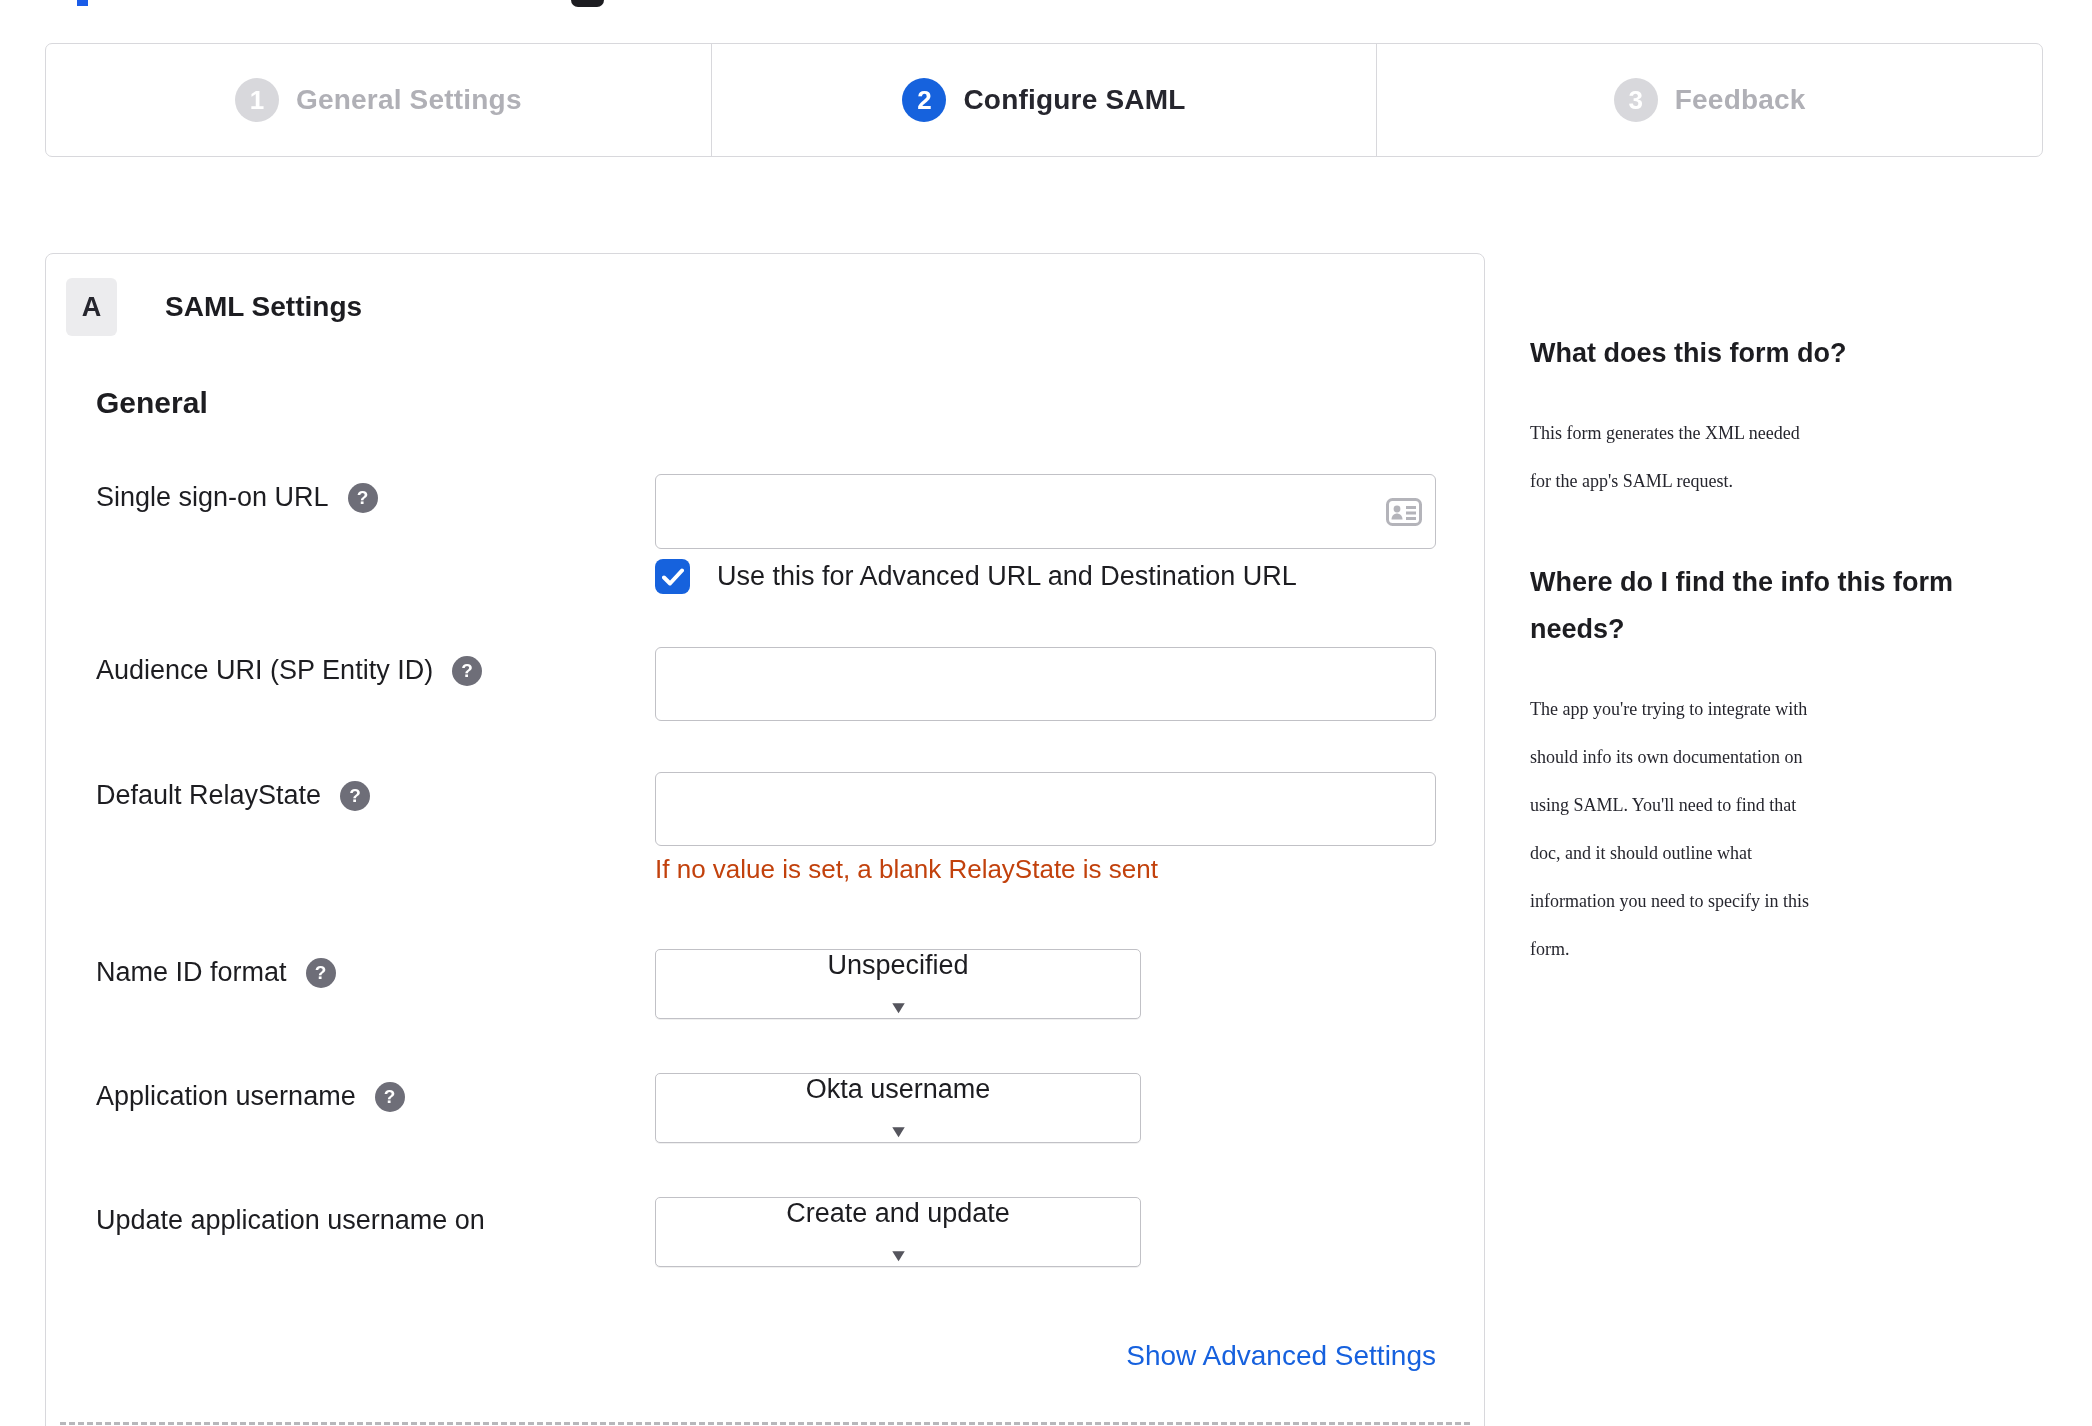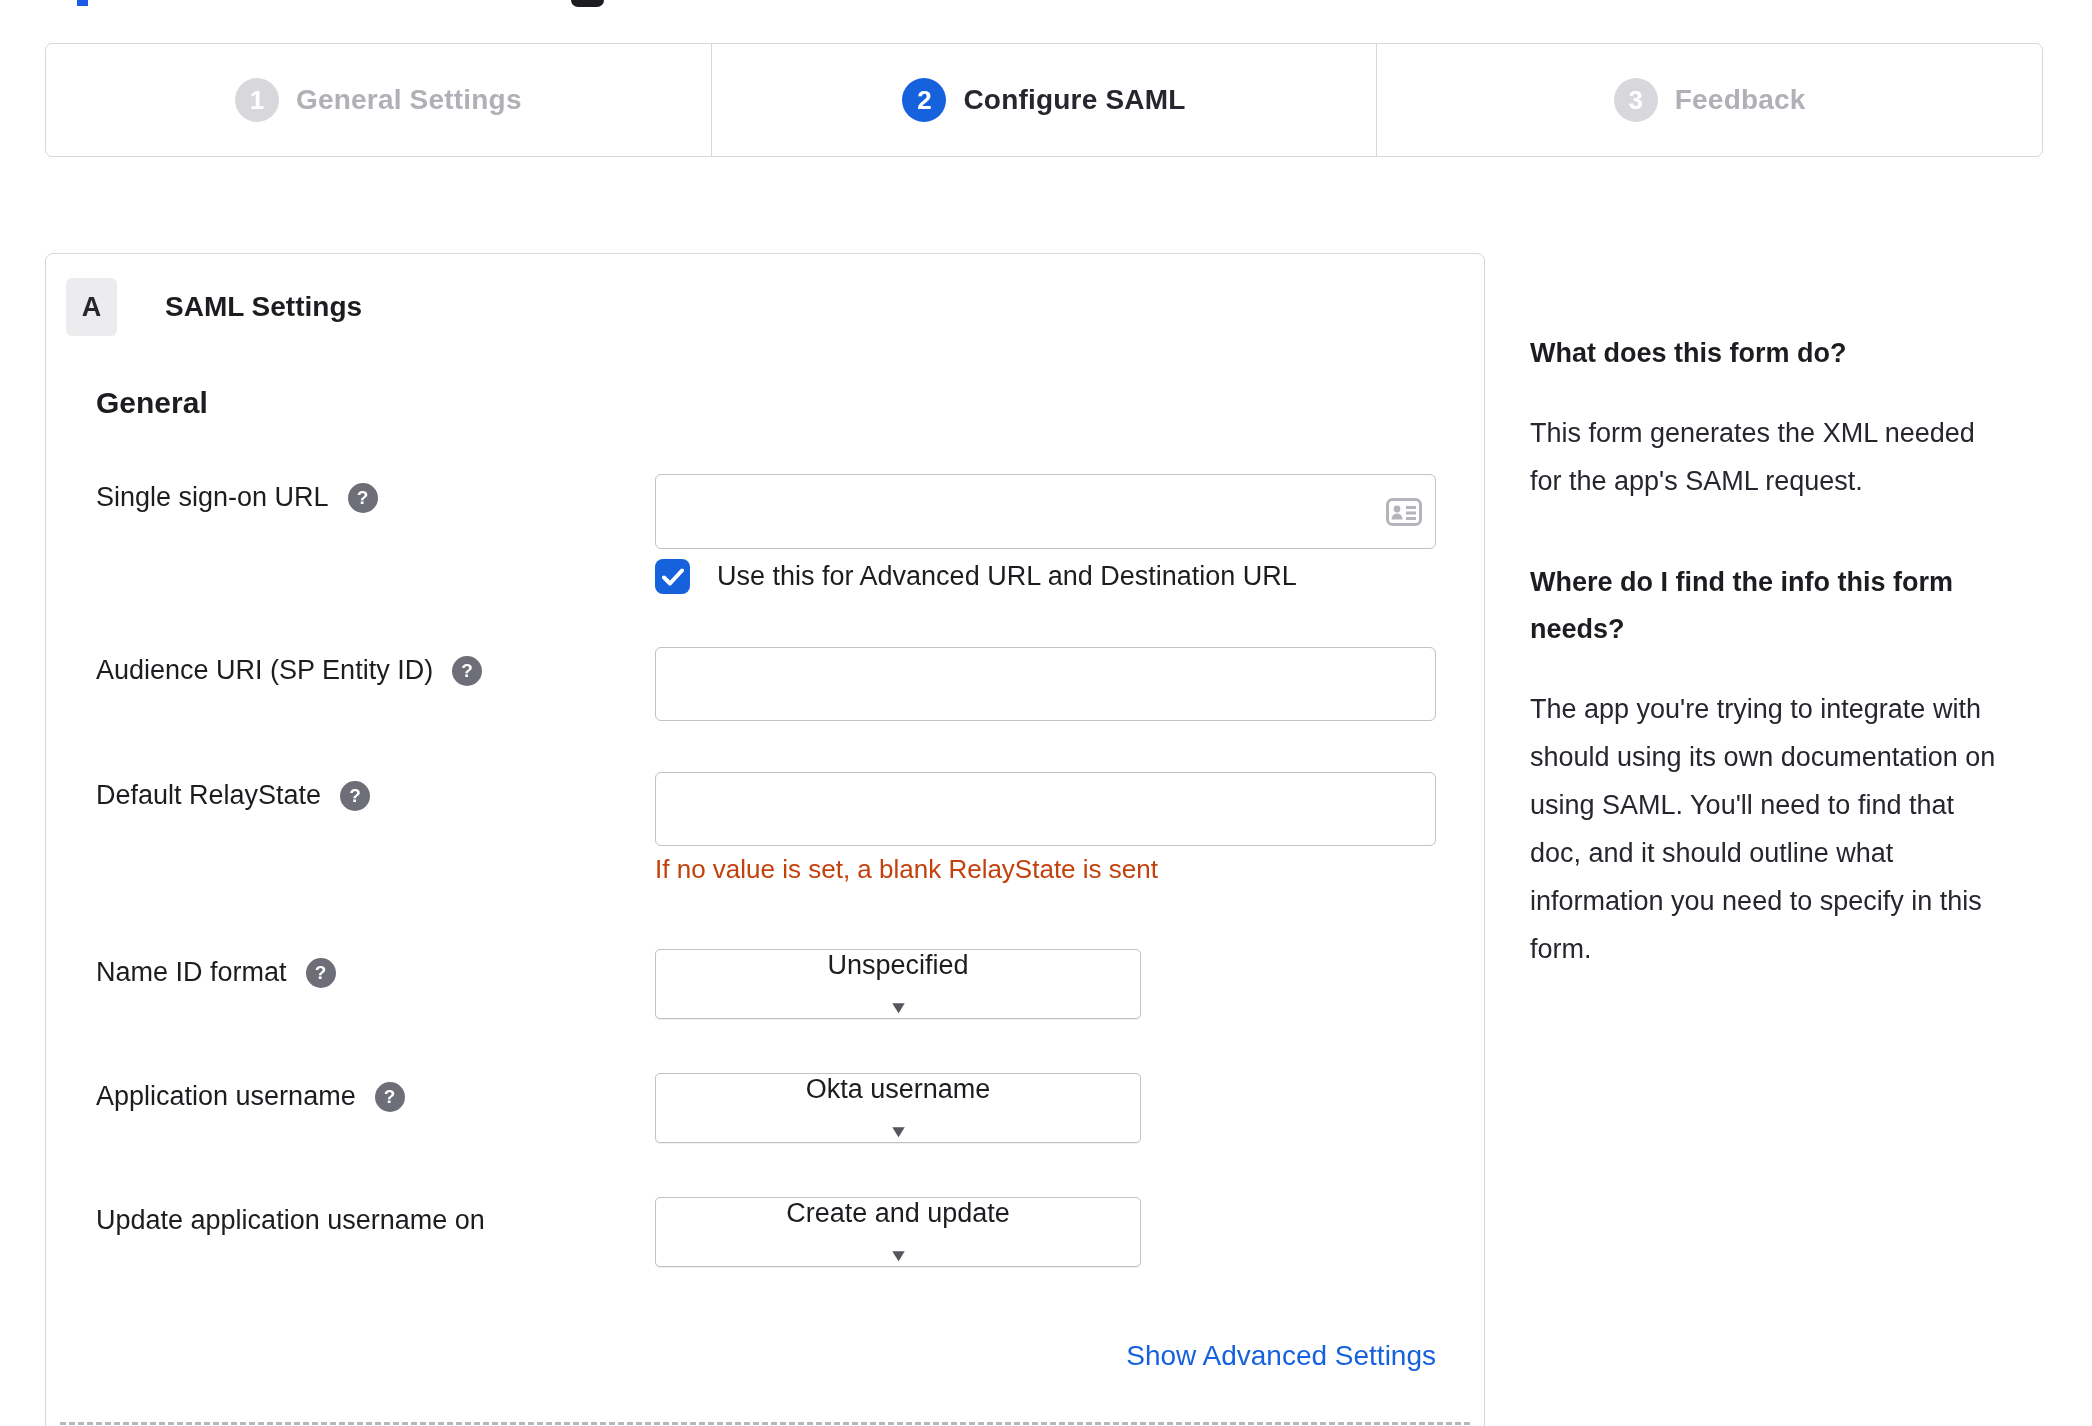--- a/index.html
+++ b/index.html
@@ -58,21 +58,21 @@
   .advanced-link { position: absolute; right: 48px; top: 1086px; font-size: 28px; color: #1661de;
     text-decoration: none; cursor: pointer; }
 
   .dashed-divider { position: absolute; left: 14px; right: 14px; top: 1168px; height: 0;
     border-top: 3px dashed #b7b7bb; }
 
   
   .sidebar { position: absolute; left: 1530px; top: 330px; width: 548px; }
   .sidebar h3 { font-size: 27px; font-weight: bold; color: #1d1d21; line-height: 47px; }
   .sidebar .para { margin-top: 32px; }
-  .sidebar .para .line { font-size: 27px; color: #26262e; line-height: 48px; }
+  .sidebar .para .line { font-size: 18px; color: #26262e; line-height: 48px; font-family: Liberation Serif, serif; }
   .sidebar .gap { height: 54px; }
 </style>
 </head>
 <body>
 
 <div class="frag-blue"></div>
 <div class="frag-dark"></div>
 
 <div class="stepper">
   <div class="step">
@@ -169,19 +169,19 @@
   <h3>What does this form do?</h3>
   <div class="para">
     <div class="line">This form generates the XML needed</div>
     <div class="line">for the app's SAML request.</div>
   </div>
   <div class="gap"></div>
   <h3><span>Where do I find the info this form</span><br>
   <span>needs?</span></h3>
   <div class="para">
     <div class="line">The app you're trying to integrate with</div>
-    <div class="line">should using its own documentation on</div>
+    <div class="line">should info its own documentation on</div>
     <div class="line">using SAML. You'll need to find that</div>
     <div class="line">doc, and it should outline what</div>
     <div class="line">information you need to specify in this</div>
     <div class="line">form.</div>
   </div>
 </div>
 
 </body></html>

